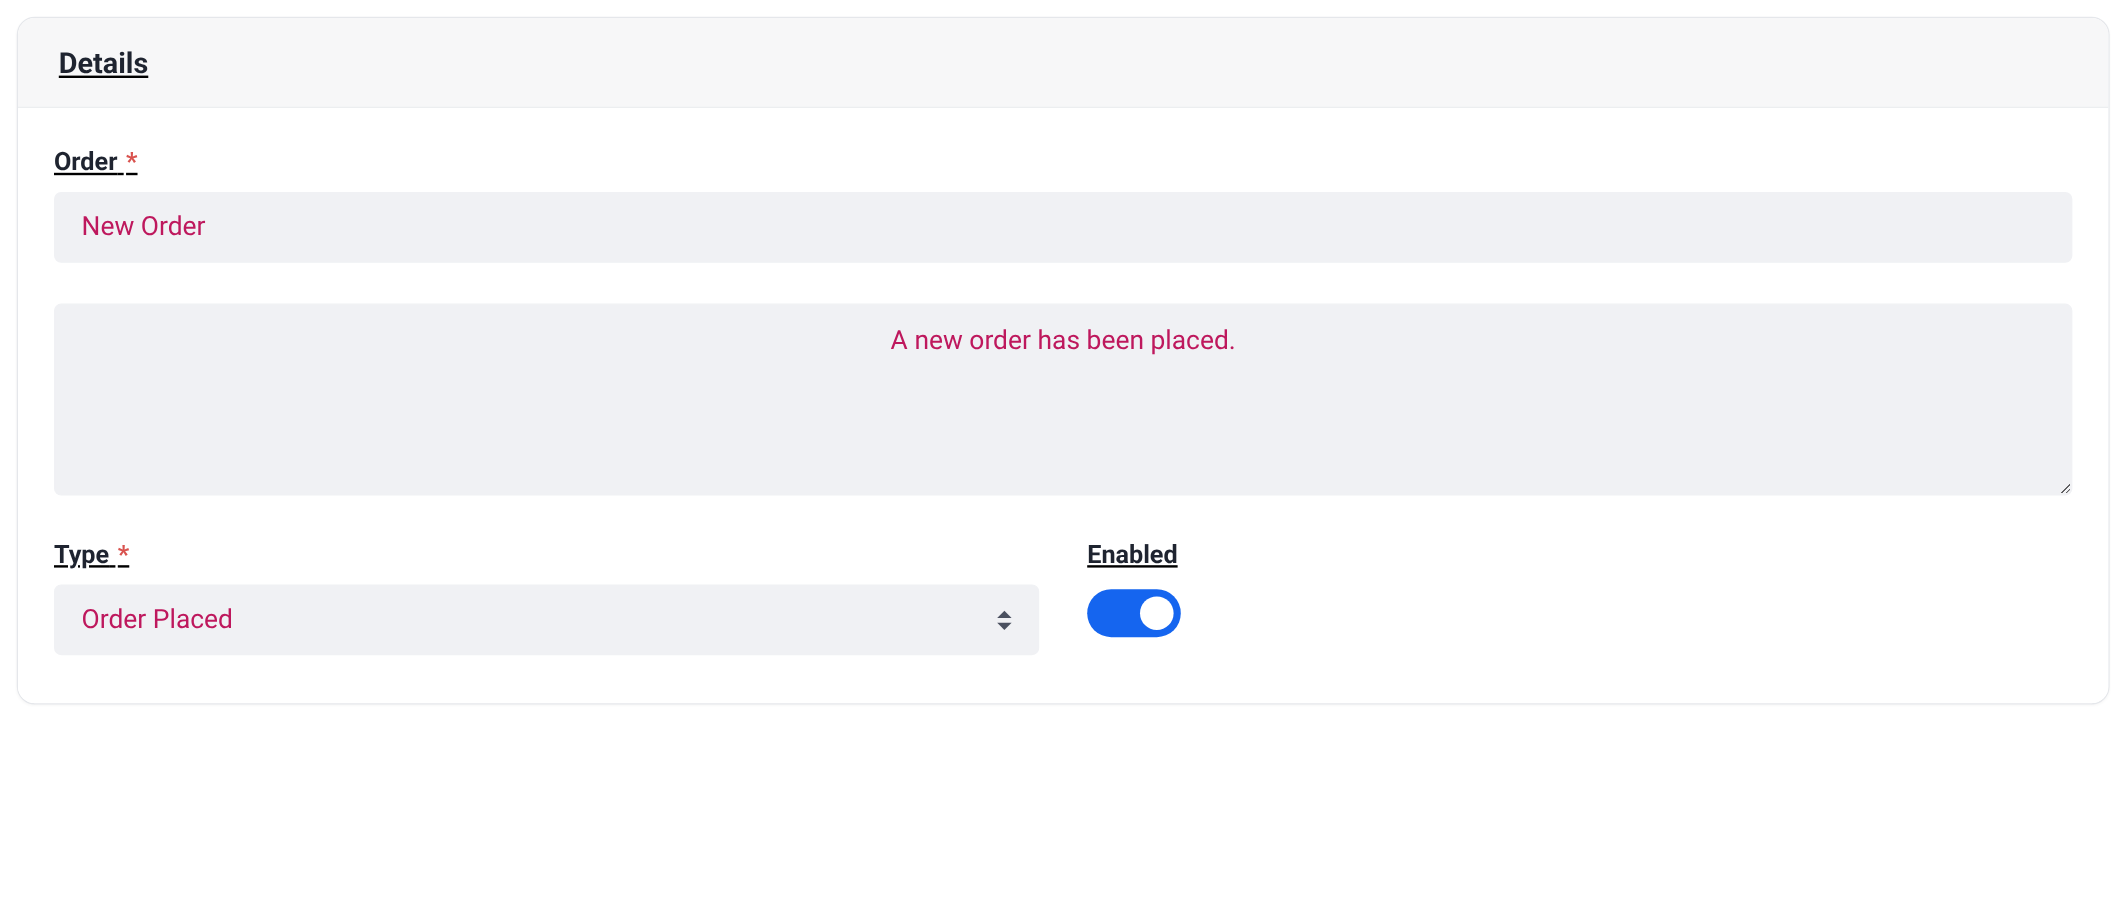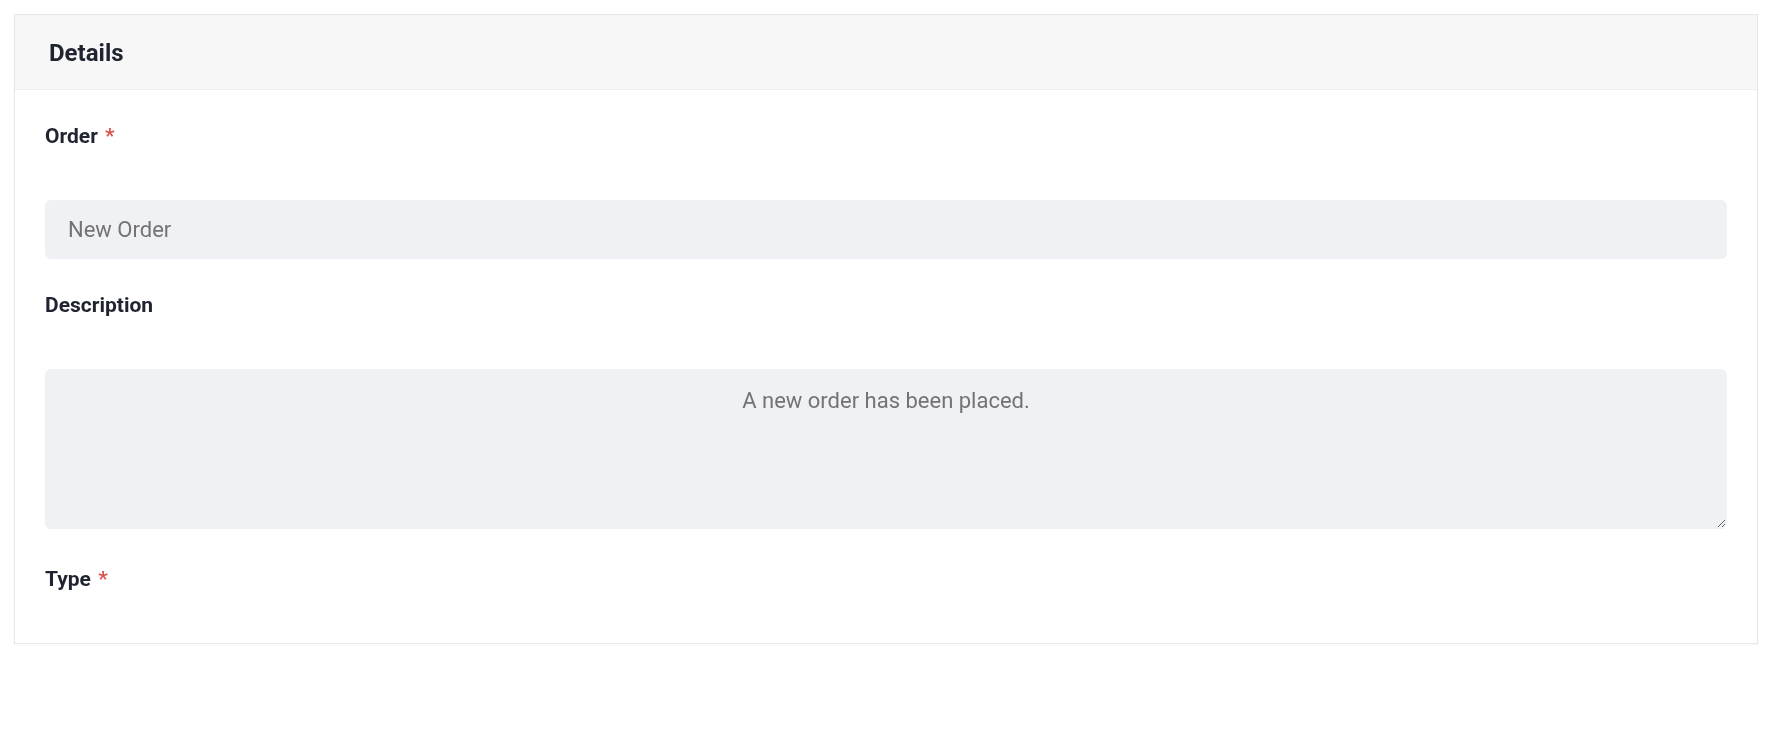--- a/index.html
+++ b/index.html
@@ -8,24 +8,25 @@
       padding: 0;
     }
     body {
       font-family: -apple-system, BlinkMacSystemFont, "Segoe UI", Roboto, "Helvetica Neue", Arial, sans-serif;
       background: #ffffff;
       padding: 0;
     }
     .card {
       margin: 14px;
       border: 1px solid #e5e7eb;
-      border-radius: 0;
+      border-radius: 15px;
       background: #ffffff;
       box-shadow: 0 1px 2px rgba(0,0,0,0.03);
       overflow: hidden;
+      text-decoration: underline;
     }
     .card-header {
       background: #f7f7f8;
       padding: 24px 34px 22px 34px;
       border-bottom: 1px solid #eceef0;
     }
     .card-title {
       font-size: 24px;
       font-weight: 700;
       color: #1f2430;
@@ -58,24 +59,23 @@
       font-weight: 700;
       margin-left: 2px;
     }
     .form-control {
       width: 100%;
       background: #f0f1f4;
       border: 1px solid #f0f1f4;
       border-radius: 6px;
       padding: 16px 22px;
       font-size: 22px;
-      color: #737373;
+      color: #be185d;
       outline: none;
       font-family: inherit;
-      margin-top: 40px;
     }
     textarea.form-control {
       resize: vertical;
       min-height: 160px;
       line-height: 1.4;
       text-align: center;
     }
     .select-wrapper {
       position: relative;
       width: 100%;
@@ -151,30 +151,49 @@
 
     <div class="form-group">
       <label class="form-label">
         <span>Order</span>
         <span class="required">*</span>
       </label>
       <input type="text" class="form-control" value="New Order" style="">
     </div>
 
     <div class="form-group">
-      <label class="form-label">
-        <span>Description</span>
-      </label>
       <textarea class="form-control" style="">A new order has been placed.</textarea>
     </div>
 
     <div class="form-row">
       <div class="form-col-half">
         <label class="form-label">
           <span>Type</span>
           <span class="required">*</span>
         </label>
+        <div class="select-wrapper">
+          <select class="form-control">
+            <option>Order Placed</option>
+          </select>
+          <span class="select-arrows">
+            <svg viewBox="0 0 14 8">
+                <path d="M1 7 L7 1 L13 7 Z" fill="#4b5160"></path>
+              </svg>
+            <svg viewBox="0 0 14 8">
+                <path d="M1 1 L7 7 L13 1 Z" fill="#4b5160"></path>
+              </svg>
+          </span>
+        </div>
       </div>
 
+      <div class="form-col-half">
+        <label class="form-label">
+          <span>Enabled</span>
+        </label>
+        <label class="toggle">
+          <input type="checkbox" checked="" style="">
+          <span class="toggle-slider"></span>
+        </label>
+      </div>
     </div>
 
   </div>
 </div>
 
 </body></html>

